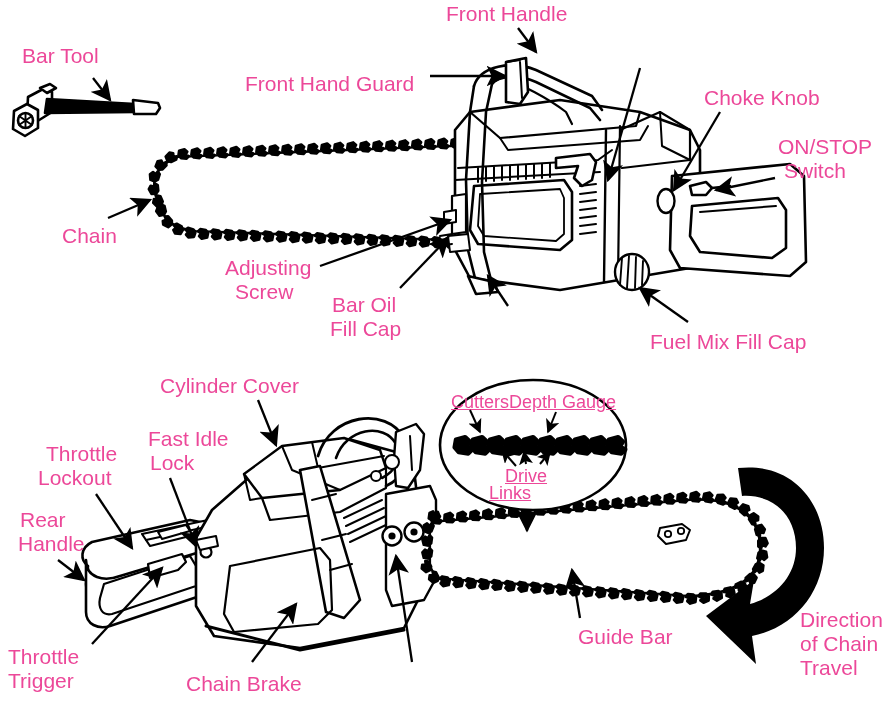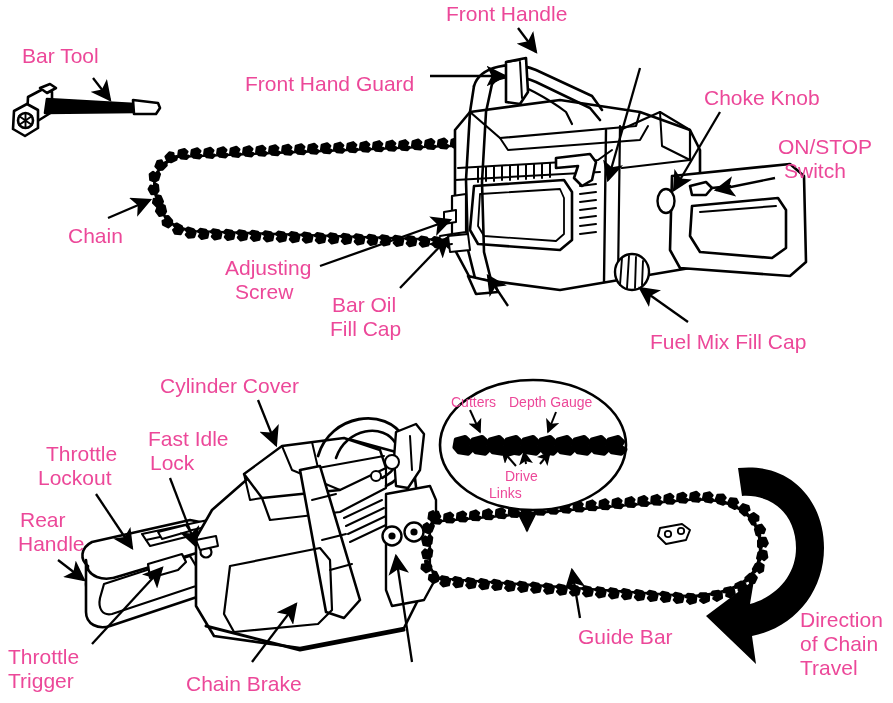--- a/index.html
+++ b/index.html
@@ -2,21 +2,21 @@
 <html><head>
 <meta charset="utf-8">
 <title>Chainsaw Parts Diagram</title>
 <style>
   html,body{margin:0;padding:0;background:#fff;}
   body{width:893px;height:703px;overflow:hidden;
        font-family:"Liberation Sans","DejaVu Sans",sans-serif;color:#000;}
   #stage{position:relative;width:893px;height:703px;background:#fff;}
   #stage svg{position:absolute;left:0;top:0;}
   .lbl{position:absolute;font-size:21px;line-height:24px;color:#ec4899;white-space:pre;font-weight:400;}
-  .small{font-size:14px;line-height:17px;}
+  .small{font-size:18px;line-height:17px;text-decoration:underline;}
 </style>
 </head>
 <body>
 
 <div id="stage">
 
 <svg width="893" height="703" viewBox="0 0 893 703">
   <defs>
     <marker id="ah" markerWidth="9" markerHeight="9" refX="8" refY="4.5" orient="auto">
       <path d="M0,0 L9,4.5 L0,9 L2.2,4.5 Z" fill="#000"></path>
@@ -376,21 +376,21 @@
 
   </g>
 </svg>
 
 <div class="lbl" style="left:22px;  top:44px;">Bar Tool</div>
 <div class="lbl" style="left:245px; top:72px;">Front Hand Guard</div>
 <div class="lbl" style="left:446px; top:2px;">Front Handle</div>
 <div class="lbl" style="left:704px; top:86px;">Choke Knob</div>
 <div class="lbl" style="left:778px; top:135px;">ON/STOP</div>
 <div class="lbl" style="left:784px; top:159px;">Switch</div>
-<div class="lbl" style="left:68px;  top:224px;">Chain</div>
+<div class="lbl" style="left:62px;  top:224px;">Chain</div>
 <div class="lbl" style="left:225px; top:256px;">Adjusting</div>
 <div class="lbl" style="left:235px; top:280px;">Screw</div>
 <div class="lbl" style="left:332px; top:293px;">Bar Oil</div>
 <div class="lbl" style="left:330px; top:317px;">Fill Cap</div>
 <div class="lbl" style="left:650px; top:330px;">Fuel Mix Fill Cap</div>
 
 <div class="lbl" style="left:160px; top:374px;">Cylinder Cover</div>
 <div class="lbl" style="left:148px; top:427px;">Fast Idle</div>
 <div class="lbl" style="left:150px; top:451px;">Lock</div>
 <div class="lbl" style="left:46px;  top:442px;">Throttle</div>

